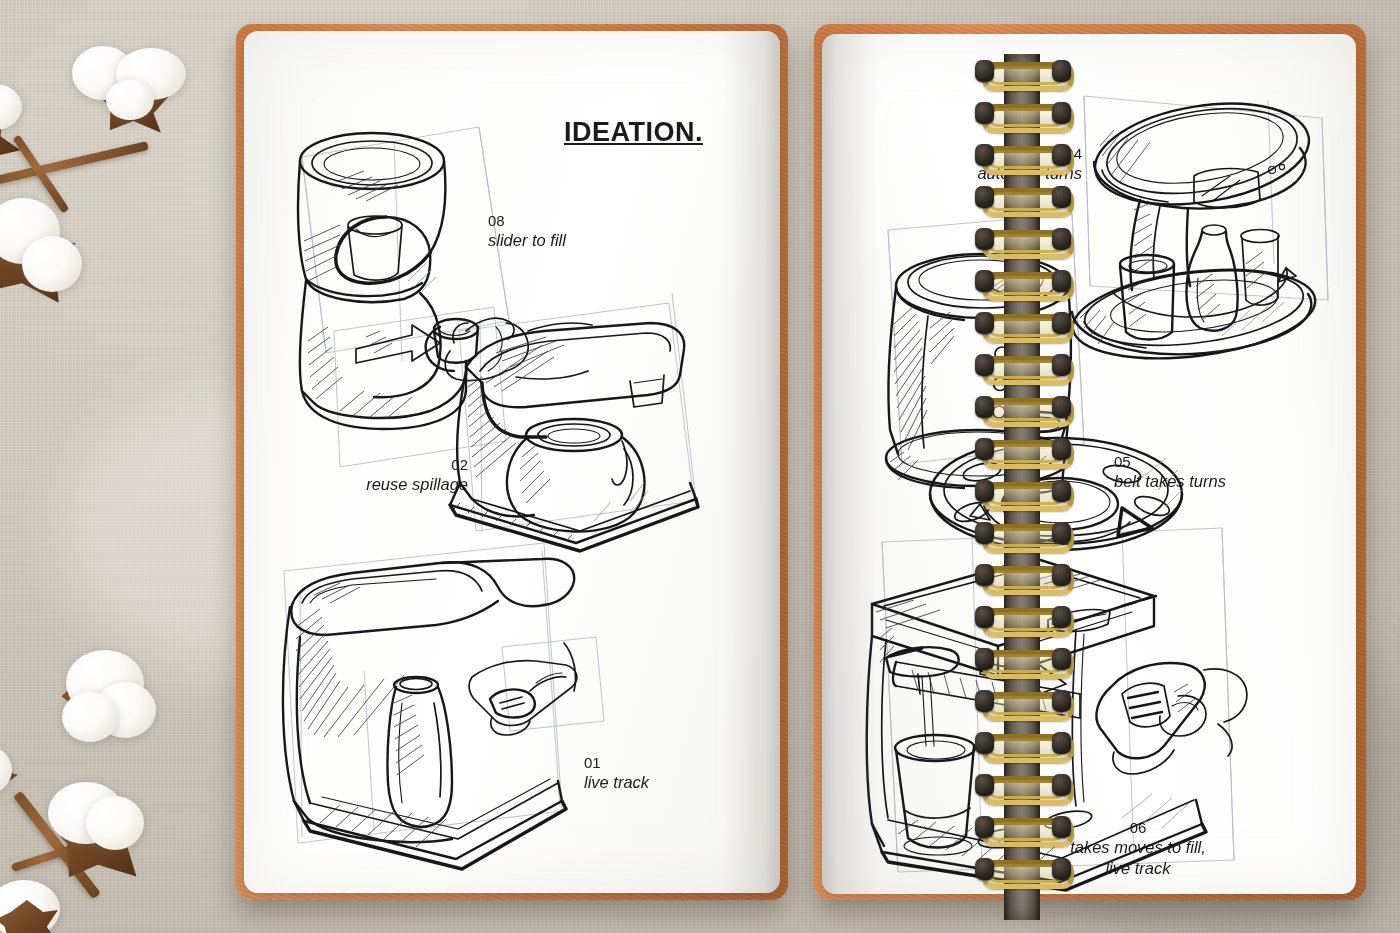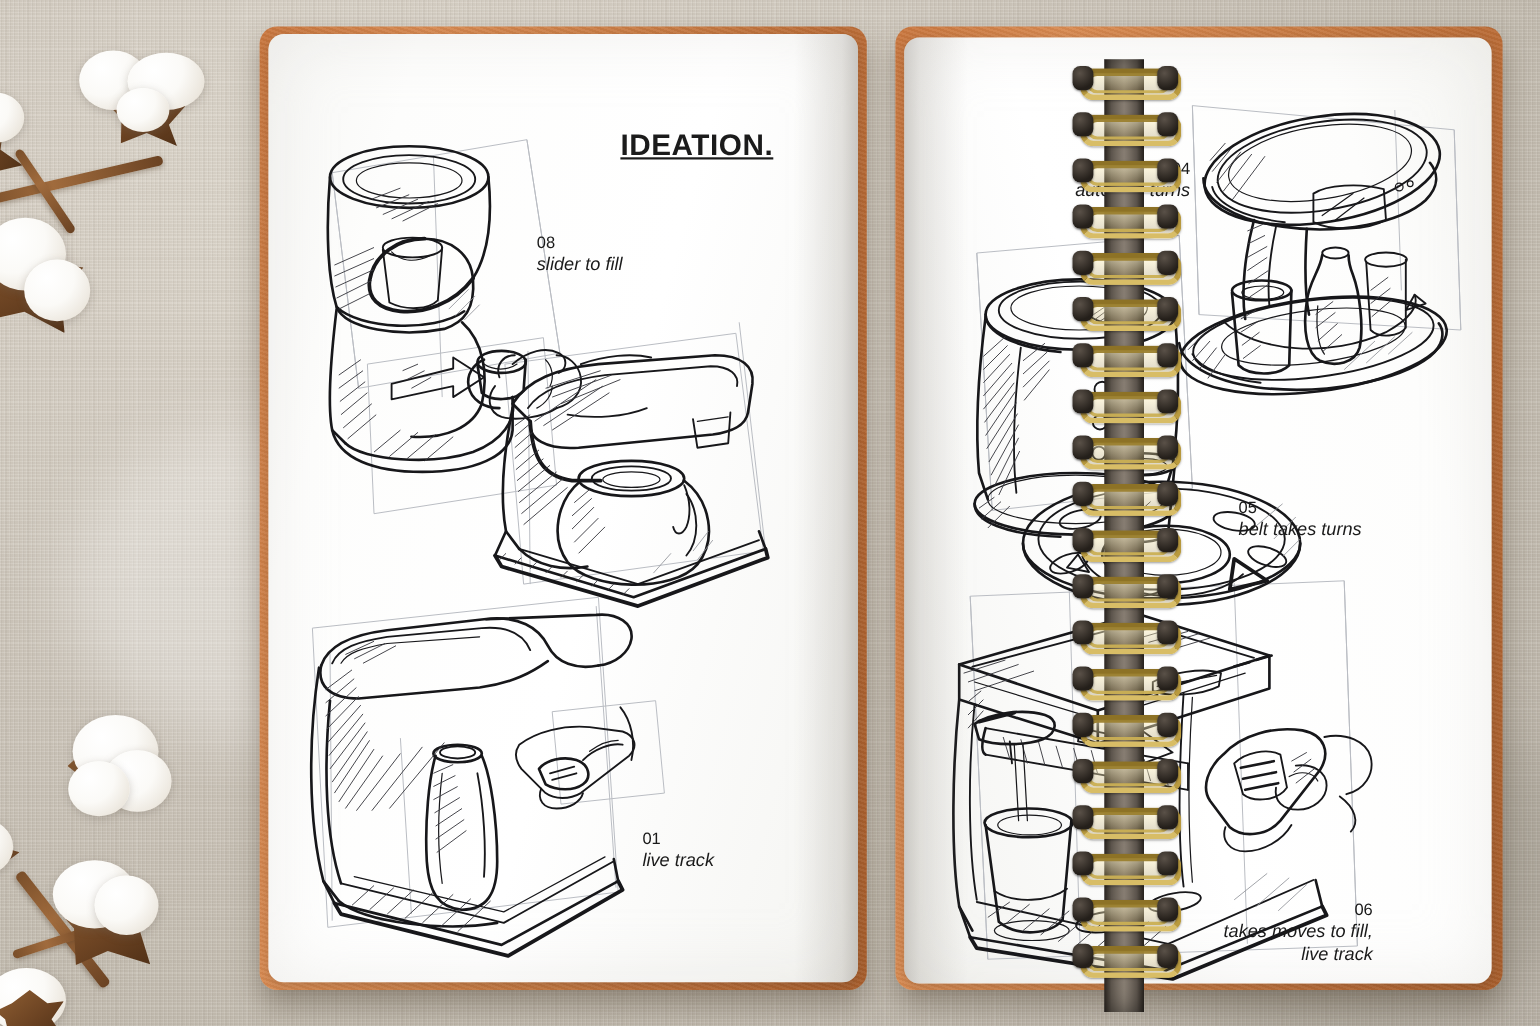--- a/index.html
+++ b/index.html
@@ -208,20 +208,24 @@
               <path d="M278 426 L292 414 M276 438 L294 422 M276 450 L296 430 M278 462 L300 440 M282 472 L306 448"></path>
               <path d="M210 478 L216 472 M224 482 L230 476 M238 486 L244 480 M252 490 L258 484 M266 494 L272 488 M280 498 L286 492 M294 502 L300 496 M308 506 L314 500 M322 510 L328 504"></path>
               <path d="M252 322 L302 306 M258 330 L312 310 M266 336 L320 314"></path>
             </g>
             <g class="lhatch">
               <path d="M386 470 L400 452 M390 478 L404 460 M350 490 L366 472"></path>
             </g>
           </g>
         </svg>
 
+        <div class="note r-align" style="left:60px;top:424px;width:164px;">
+          <span class="num">02</span>
+          <span class="cap">reuse spillage</span>
+        </div>
 
         <svg class="sk" width="536" height="862">
           <g>
 
             <path class="ln w2" d="M48 574 C54 556 76 546 108 542 L196 532 C228 528 246 540 254 556 C262 572 280 578 300 574"></path>
             <path class="ln w2" d="M300 574 C316 572 328 562 330 550 C332 536 318 526 298 528 L198 532"></path>
             <path class="ln w2" d="M48 574 C44 592 56 604 82 604 L192 594 C222 590 240 580 254 570"></path>
             <path class="ln w15" d="M58 572 C64 558 82 552 108 548 L194 540 C218 538 232 546 238 560"></path>
             <path class="ln w1" d="M66 572 C72 562 86 558 108 554 L192 548"></path>
 
@@ -383,21 +387,21 @@
               <path d="M108 294 L128 278 M108 306 L130 286 M108 318 L132 294 M109 330 L132 302"></path>
               <path d="M68 428 L82 418 M70 438 L88 422 M76 446 L96 426"></path>
               <path d="M196 420 L214 406 M198 432 L218 414 M202 442 L224 422"></path>
             </g>
             <g class="lhatch">
               <path d="M320 444 L344 424 M336 456 L356 436 M344 472 L360 456"></path>
             </g>
           </g>
         </svg>
 
-        <div class="note" style="left:304px;top:418px;">
+        <div class="note" style="left:292px;top:418px;">
           <span class="num">05</span>
           <span class="cap">belt takes turns</span>
         </div>
 
         <svg class="sk" width="534" height="860">
           <g>
 
             <path class="ln w2" d="M50 570 L212 524 L332 562 L176 612 Z"></path>
             <path class="ln w2" d="M50 570 L50 602 L176 642 L176 612"></path>
             <path class="ln w2" d="M332 562 L332 592 L176 642"></path>
@@ -456,21 +460,21 @@
               <path d="M206 542 L236 534 M214 546 L248 536 M222 550 L258 540 M230 554 L268 542 M238 558 L278 546"></path>
               <path d="M76 800 L96 786 M92 806 L114 788 M108 812 L132 792 M124 816 L150 794 M140 822 L168 798 M156 826 L186 800 M172 830 L204 802 M188 834 L222 804 M204 838 L238 808"></path>
               <path d="M352 658 L366 650 M354 668 L370 656 M356 678 L374 664"></path>
             </g>
             <g class="lhatch">
               <path d="M300 784 L330 760 M320 790 L350 764 M340 794 L366 770"></path>
             </g>
           </g>
         </svg>
 
-        <div class="note c-align" style="left:206px;top:784px;width:220px;text-align:right;">
+        <div class="note c-align" style="left:206px;top:784px;width:220px;">
           <span class="num">06</span>
           <span class="cap">takes moves to fill,
 live track</span>
         </div>
       </div>
       <div class="gutter-shade-r"></div>
     </div>
 
     <div class="spine"></div>
     <div id="coils">

